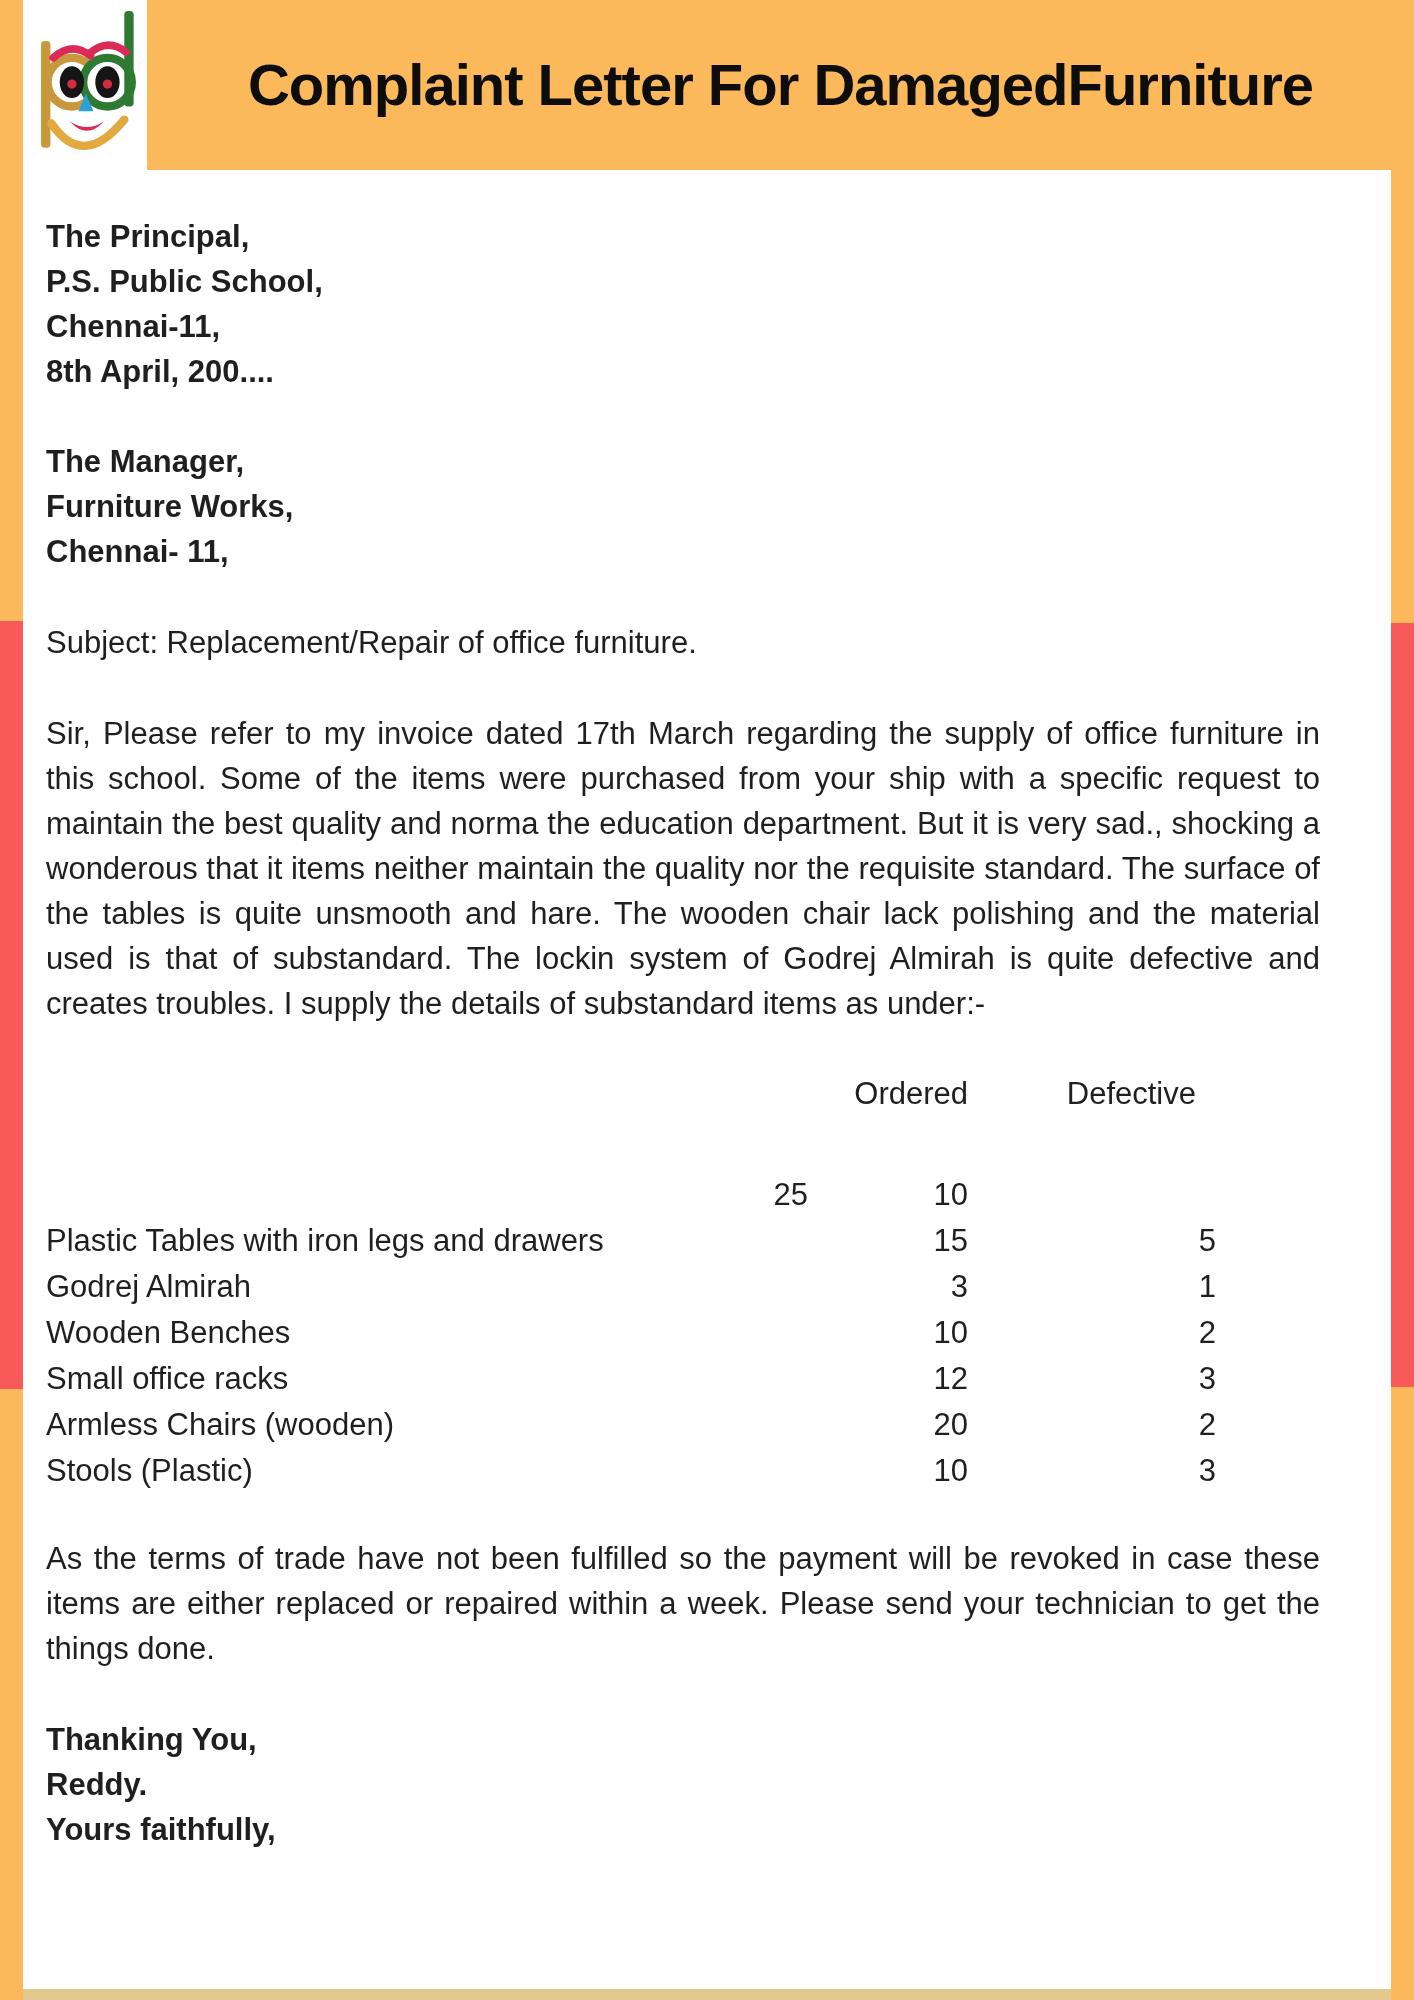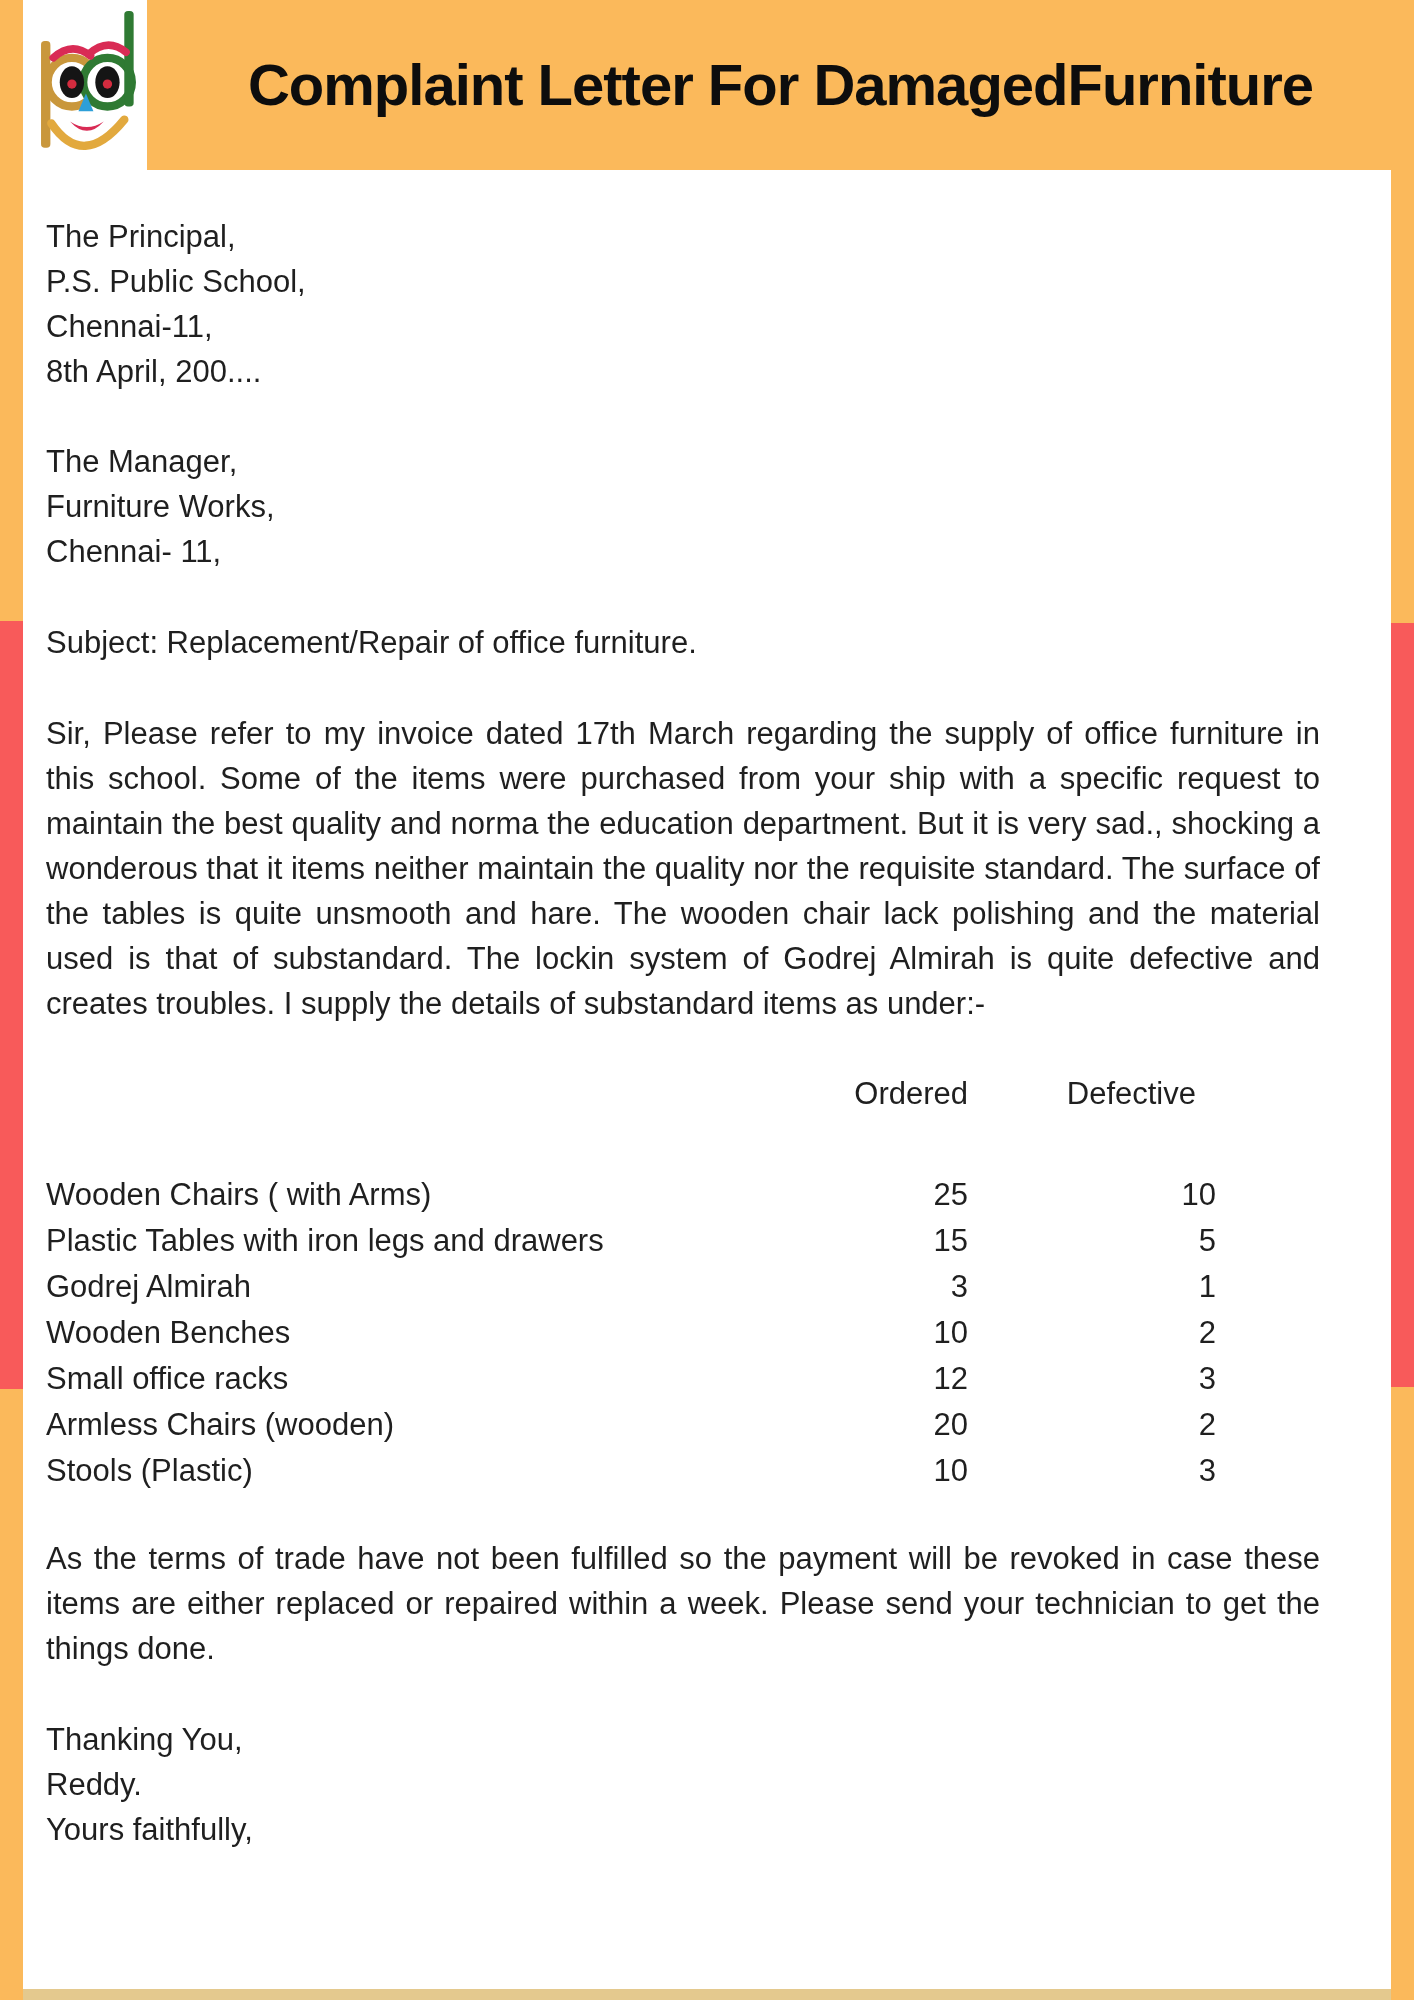--- a/index.html
+++ b/index.html
@@ -26,21 +26,21 @@
   .bottom-band{position:absolute;left:23px;right:23px;bottom:0;height:11px;background:var(--gold);z-index:2;}
 
   
   .header{position:relative;height:170px;background:var(--orange);display:flex;z-index:1;}
   .logo-box{flex:none;width:124px;height:170px;margin-left:23px;background:#fff;display:flex;align-items:center;justify-content:center;}
   .title-wrap{flex:1;display:flex;align-items:center;justify-content:center;
     font-weight:800;font-size:58px;line-height:66px;letter-spacing:-1px;color:var(--title);}
 
   
   .content{padding:0 94px 0 46px;font-size:31px;line-height:45px;}
-  .addr div{white-space:pre;}
+  .addr div{white-space:pre;font-weight:bold;}
   .recipient{margin-top:44px;}
   .sender{margin-top:45px;}
   .subject{margin-top:46px;}
   .para{margin:0;text-align:justify;}
   .body-para{margin-top:46px;}
   .closing{margin-top:42px;}
   .signoff{margin-top:46px;}
 
   
   .tbl{margin-right:104px;}
@@ -106,21 +106,20 @@
     <p class="para body-para">Sir, Please refer to my invoice dated 17th March regarding the supply of office furniture in this school. Some of the items were purchased from your ship with a specific request to maintain the best quality and norma the education department. But it is very sad., shocking a wonderous that it items neither maintain the quality nor the requisite standard. The surface of the tables is quite unsmooth and hare. The wooden chair lack polishing and the material used is that of substandard. The lockin system of Godrej Almirah is quite defective and creates troubles. I supply the details of substandard items as under:-</p>
 
     <div class="tbl">
       <div class="tbl-head">
         <div></div>
         <div class="col-ord">Ordered</div>
         <div class="col-def">Defective</div>
       </div>
       <div class="tbl-rows">
         <div class="tbl-row">
-          <div>Wooden Chairs ( with Arms)</div>
           <div class="col-ord">25</div>
           <div class="col-def">10</div>
         </div>
         <div class="tbl-row">
           <div>Plastic Tables with iron legs and drawers</div>
           <div class="col-ord">15</div>
           <div class="col-def">5</div>
         </div>
         <div class="tbl-row">
           <div>Godrej Almirah</div>

